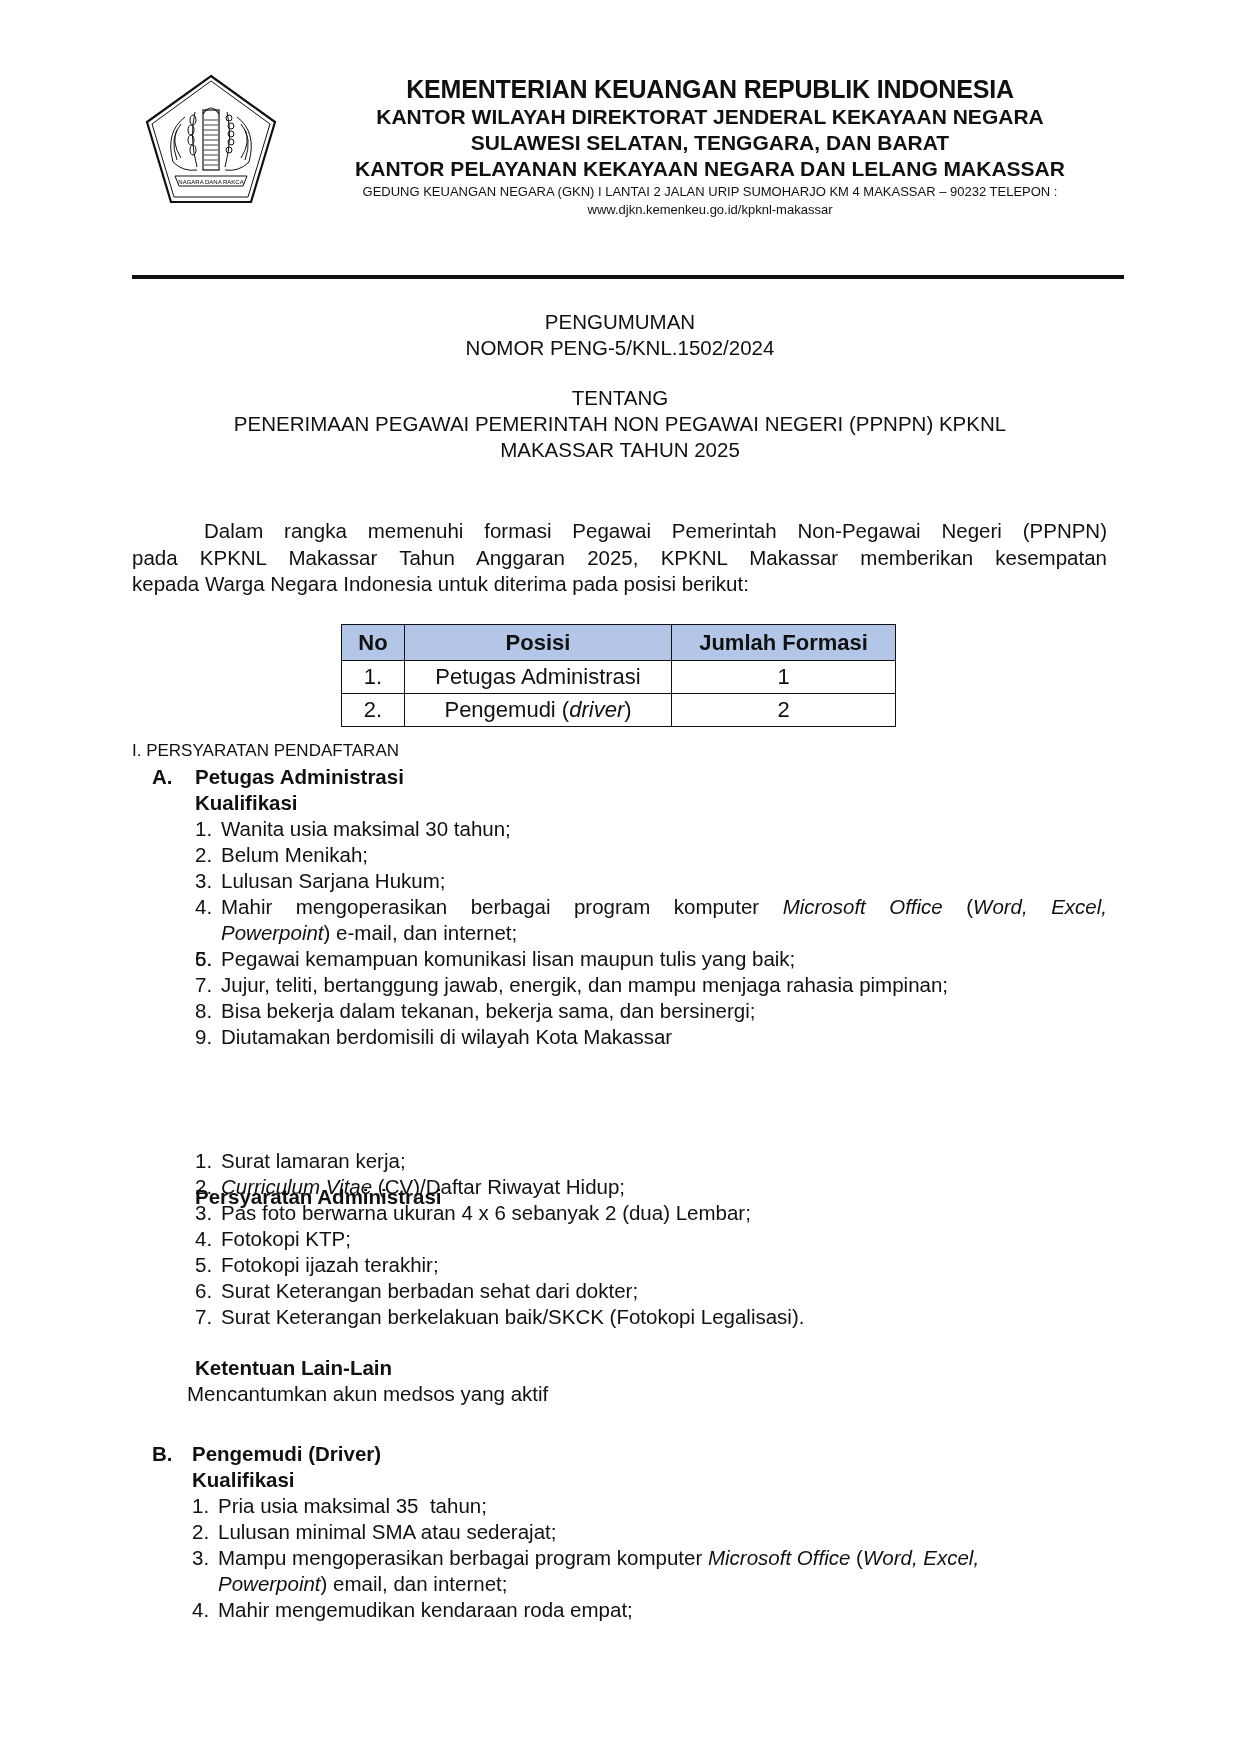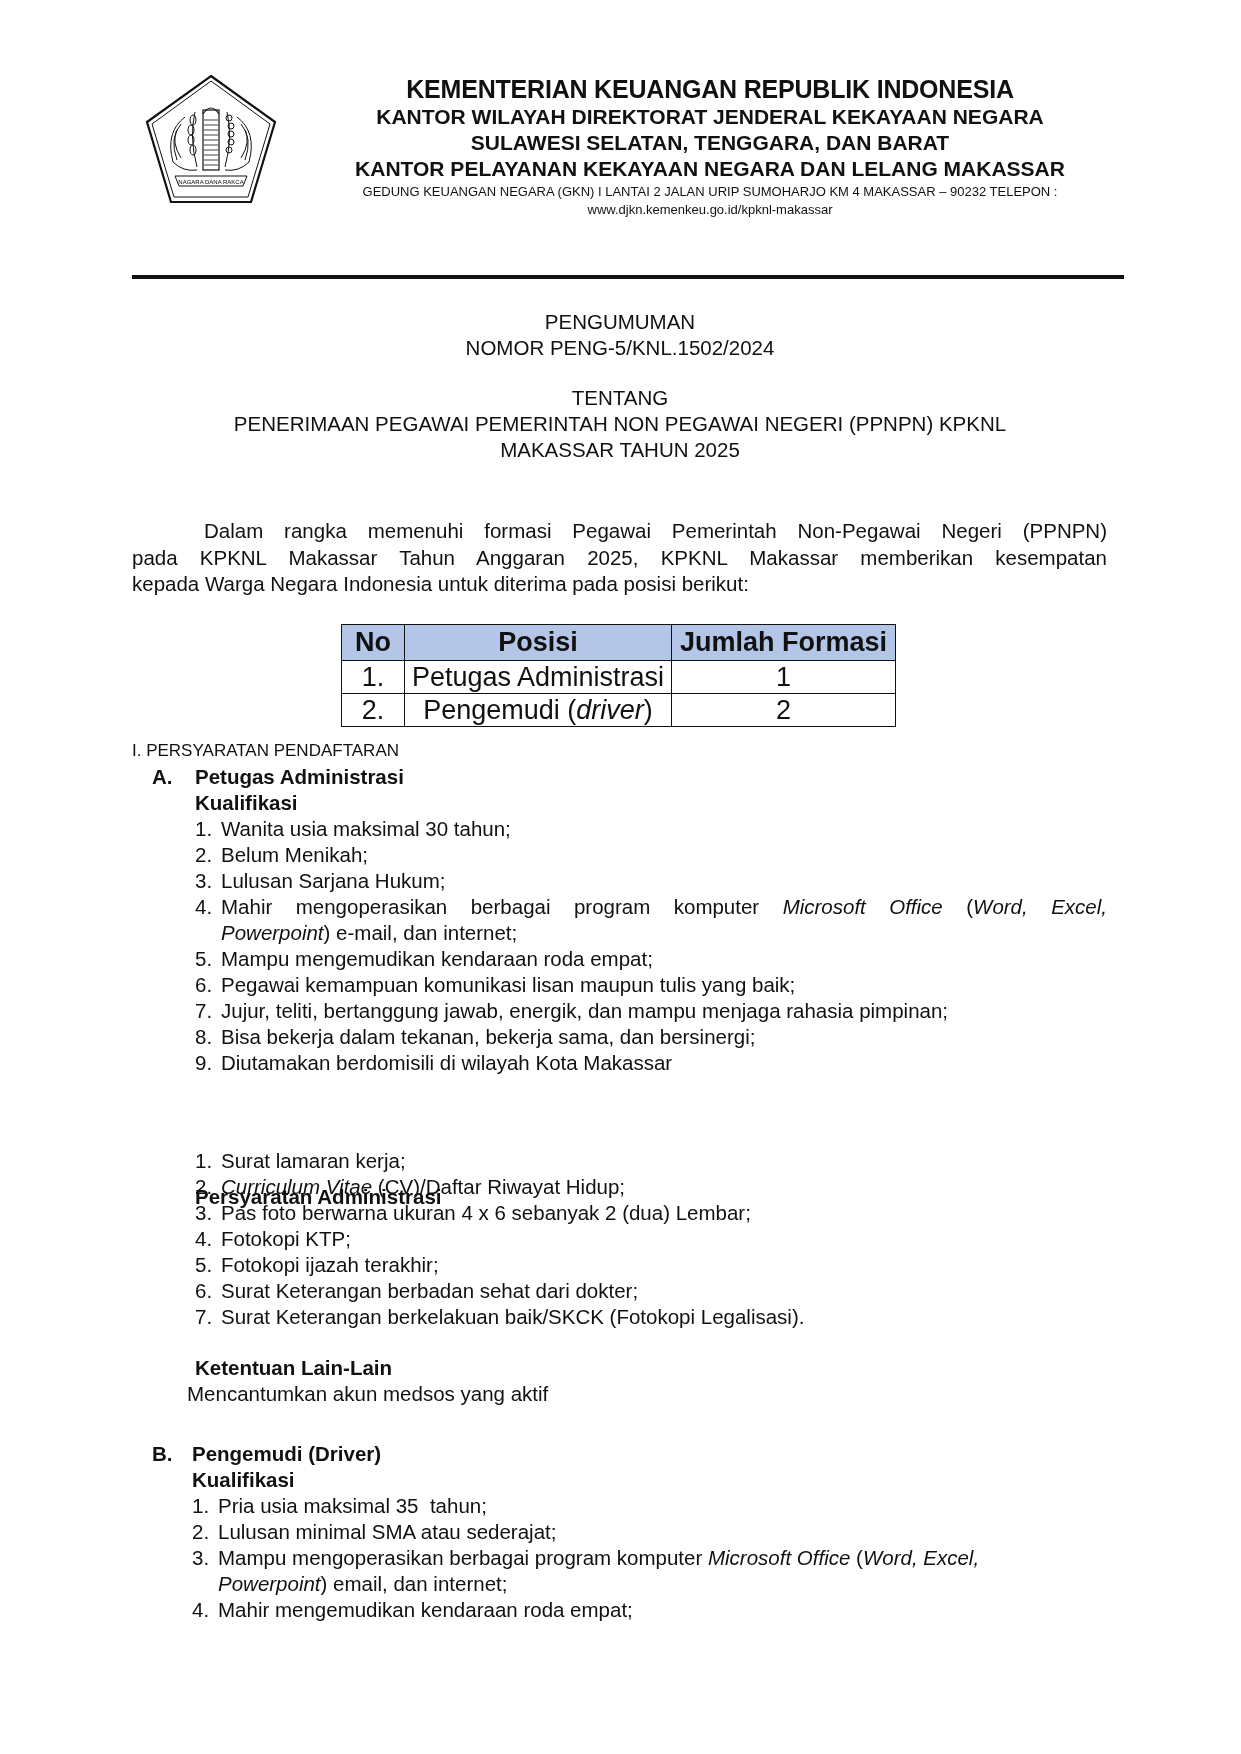--- a/index.html
+++ b/index.html
@@ -19,21 +19,21 @@
 
   
   .title { position: absolute; left: 130px; top: 309px; width: 980px; text-align: center; font-size: 20.5px; line-height: 26px; }
   .title .gap { height: 24px; }
 
   
   .para { position: absolute; left: 132px; top: 518px; width: 975px; font-size: 20.5px; line-height: 26.5px; text-align: justify; }
   .para .indent { display: inline-block; width: 72px; }
 
   
-  table.formasi { position: absolute; left: 341px; top: 624px; border-collapse: collapse; font-size: 27px; border-radius: 19px; }
+  table.formasi { position: absolute; left: 341px; top: 624px; border-collapse: collapse; font-size: 22px; border-radius: 19px; }
   table.formasi th, table.formasi td { border: 1.5px solid #111; text-align: center; padding: 0; height: 32px; }
   table.formasi th { background: #b4c6e7; font-weight: bold; height: 35px; }
   table.formasi col.c1 { width: 63px; }
   table.formasi col.c2 { width: 267px; }
   table.formasi col.c3 { width: 224px; }
 
   
   .sec { position: absolute; left: 132px; font-size: 17px; line-height: 26px; width: 975px; }
   .sub { position: absolute; font-size: 20.5px; line-height: 26px; }
   .bold { font-weight: bold; }
@@ -155,21 +155,21 @@
   <div class="sub" style="left:195px; top:816px; width:912px;">
     <ul class="list">
       <li><span class="num">1.</span><span>Wanita usia maksimal 30 tahun;</span></li>
       <li><span class="num">2.</span><span>Belum Menikah;</span></li>
       <li><span class="num">3.</span><span>Lulusan Sarjana Hukum;</span></li>
       <li>
         <span class="num">4.</span>
         <div class="justify"><span>Mahir mengoperasikan berbagai program komputer </span><i>Microsoft Office</i><span> (</span><i>Word, Excel,</i></div>
         <div><i>Powerpoint</i><span>) e-mail, dan internet;</span></div>
       </li>
-      <li><span class="num">5.</span><span>Mampu mengemudikan kendaraan roda empat;</span></li>
+      <li><span class="num">5.</span></li>
       <li><span class="num">6.</span><span>Pegawai kemampuan komunikasi lisan maupun tulis yang baik;</span></li>
       <li><span class="num">7.</span><span>Jujur, teliti, bertanggung jawab, energik, dan mampu menjaga rahasia pimpinan;</span></li>
       <li><span class="num">8.</span><span>Bisa bekerja dalam tekanan, bekerja sama, dan bersinergi;</span></li>
       <li><span class="num">9.</span><span>Diutamakan berdomisili di wilayah Kota Makassar</span></li>
     </ul>
   </div>
 
   <div class="sub bold" style="left:195px; top:1184px;text-align:center;">Persyaratan Administrasi</div>
   <div class="sub" style="left:195px; top:1148px; width:912px;">
     <ul class="list">

